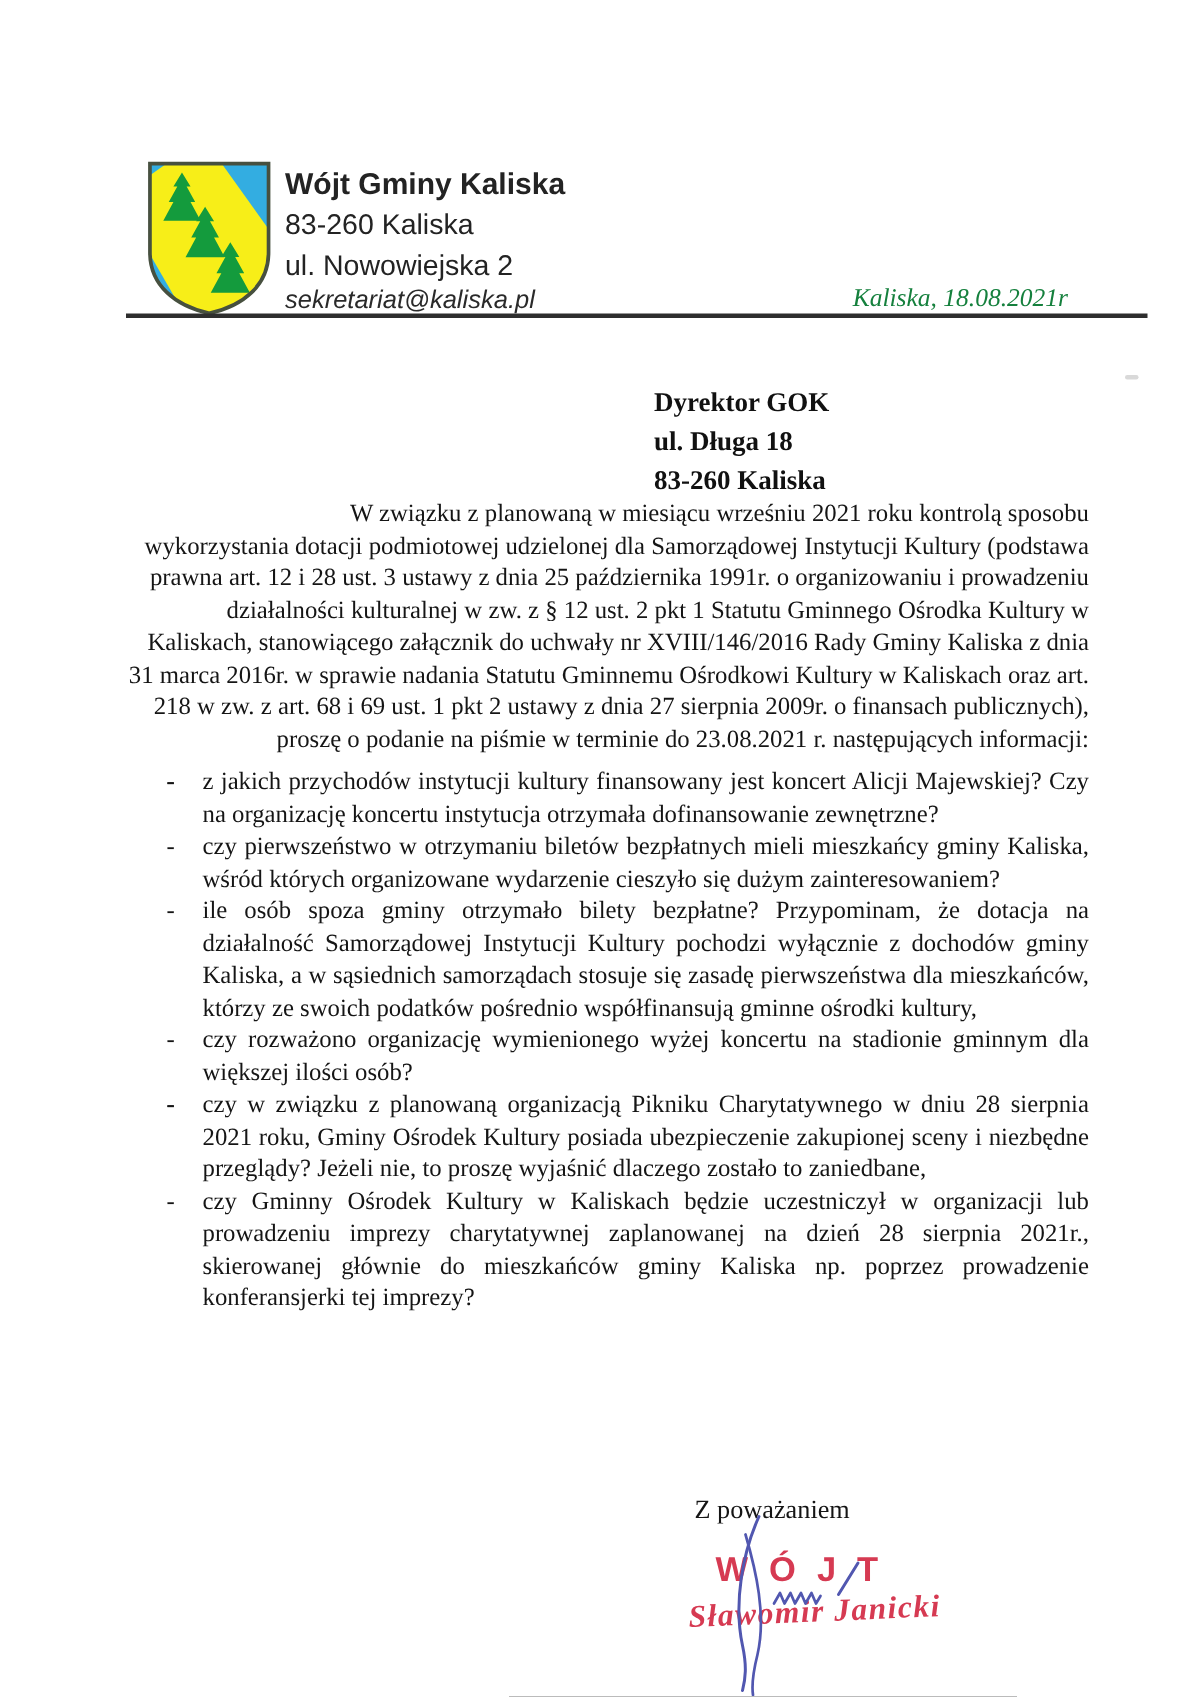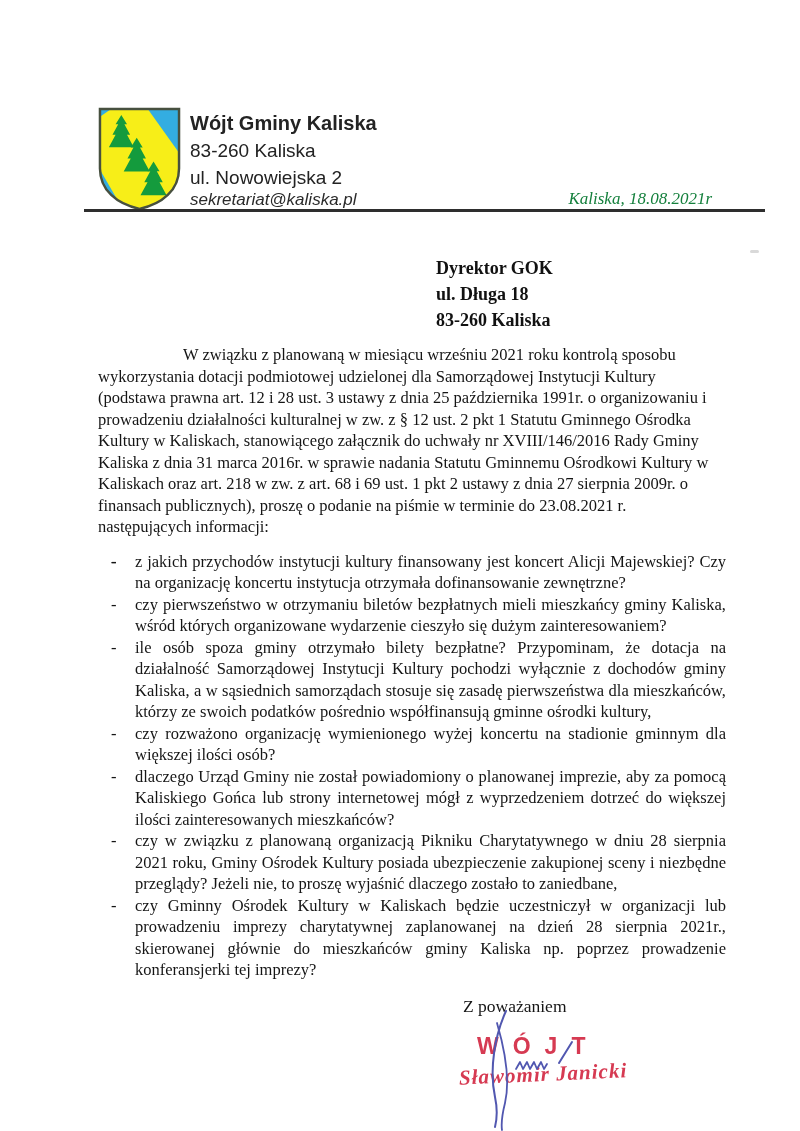--- a/index.html
+++ b/index.html
@@ -33,21 +33,21 @@
   
   .recipient{
     position:absolute;left:436px;top:227px;
     font-weight:bold;font-size:18px;line-height:26px;color:#111;margin-top:28px;
   }
   
   .content{
     position:absolute;left:85px;top:331px;width:641px;
     font-size:16.5px;line-height:21.5px;color:#151515;
   }
-  .intro{margin:13px;text-indent:85px;text-align:left;}
+  .intro{margin:0;text-indent:85px;text-align:right;}
   .qlist{margin:7px 0 0 0;padding:0;list-style:none;}
   .qlist li{position:relative;padding-left:50px;text-align:justify;}
   .qlist .dash{position:absolute;left:26px;top:0;}
   
   .valediction{position:absolute;left:463px;top:996px;font-size:17.5px;color:#151515;}
   .stamp-title{
     position:absolute;left:477px;top:1033px;
     font-family:"Liberation Sans", sans-serif;
     font-weight:bold;font-size:23px;letter-spacing:14px;
     color:#d63a52;
@@ -102,21 +102,21 @@
   </div>
 
   <div class="content">
     <p class="intro">W związku z planowaną w miesiącu wrześniu 2021 roku kontrolą sposobu wykorzystania dotacji podmiotowej udzielonej dla Samorządowej Instytucji Kultury (podstawa prawna art. 12 i 28 ust. 3 ustawy z dnia 25 października 1991r. o organizowaniu i prowadzeniu działalności kulturalnej w zw. z § 12 ust. 2 pkt 1 Statutu Gminnego Ośrodka Kultury w Kaliskach, stanowiącego załącznik do uchwały nr XVIII/146/2016 Rady Gminy Kaliska z dnia 31 marca 2016r. w sprawie nadania Statutu Gminnemu Ośrodkowi Kultury w Kaliskach oraz art. 218 w zw. z art. 68 i 69 ust. 1 pkt 2 ustawy z dnia 27 sierpnia 2009r. o finansach publicznych), proszę o podanie na piśmie w terminie do 23.08.2021 r. następujących informacji:</p>
     <ul class="qlist">
       <li><span class="dash">-</span></li>
       <li><span class="dash">-</span><span>z jakich przychodów instytucji kultury finansowany jest koncert Alicji Majewskiej? Czy na organizację koncertu instytucja otrzymała dofinansowanie zewnętrzne?</span></li>
       <li><span class="dash">-</span><span>czy pierwszeństwo w otrzymaniu biletów bezpłatnych mieli mieszkańcy gminy Kaliska, wśród których organizowane wydarzenie cieszyło się dużym zainteresowaniem?</span></li>
       <li><span class="dash">-</span><span>ile osób spoza gminy otrzymało bilety bezpłatne? Przypominam, że dotacja na działalność Samorządowej Instytucji Kultury pochodzi wyłącznie z dochodów gminy Kaliska, a w sąsiednich samorządach stosuje się zasadę pierwszeństwa dla mieszkańców, którzy ze swoich podatków pośrednio współfinansują gminne ośrodki kultury,</span></li>
       <li><span class="dash">-</span><span>czy rozważono organizację wymienionego wyżej koncertu na stadionie gminnym dla większej ilości osób?</span></li>
-      <li><span class="dash">-</span><span>dlaczego Urząd Gminy nie został powiadomiony o planowanej imprezie, aby za pomocą Kaliskiego Gońca lub strony internetowej mógł z wyprzedzeniem dotrzeć do większej ilości zainteresowanych mieszkańców?</span></li>
+      <li><span class="dash">-</span></li>
       <li><span class="dash">-</span><span>czy w związku z planowaną organizacją Pikniku Charytatywnego w dniu 28 sierpnia 2021 roku, Gminy Ośrodek Kultury posiada ubezpieczenie zakupionej sceny i niezbędne przeglądy? Jeżeli nie, to proszę wyjaśnić dlaczego zostało to zaniedbane,</span></li>
       <li><span class="dash">-</span><span>czy Gminny Ośrodek Kultury w Kaliskach będzie uczestniczył w organizacji lub prowadzeniu imprezy charytatywnej zaplanowanej na dzień 28 sierpnia 2021r., skierowanej głównie do mieszkańców gminy Kaliska np. poprzez prowadzenie konferansjerki tej imprezy?</span></li>
     </ul>
   </div>
 
   <div class="valediction">Z poważaniem</div>
   <div class="stamp-title">WÓJT</div>
   <div class="stamp-name">Sławomir Janicki</div>
 
   <svg class="pen" viewBox="0 0 200 126" aria-hidden="true">

